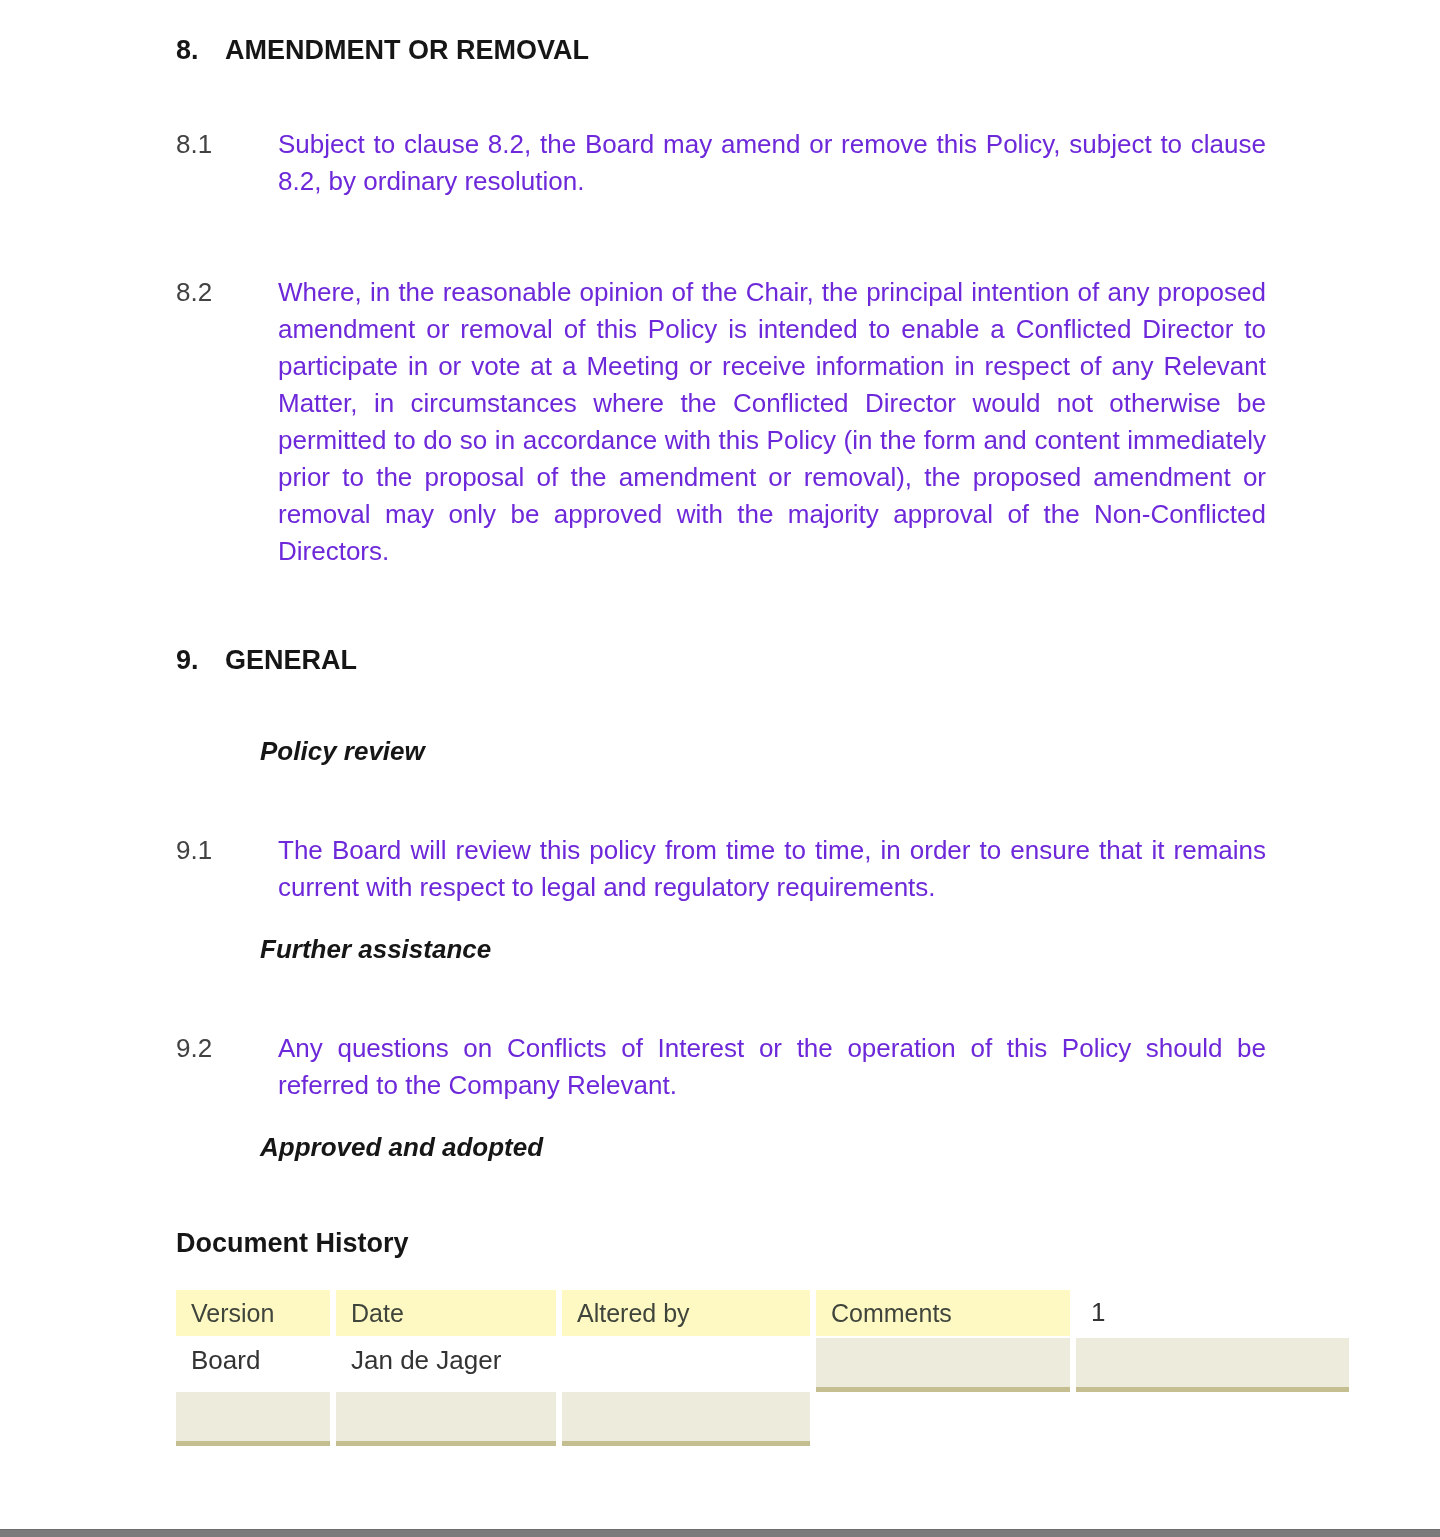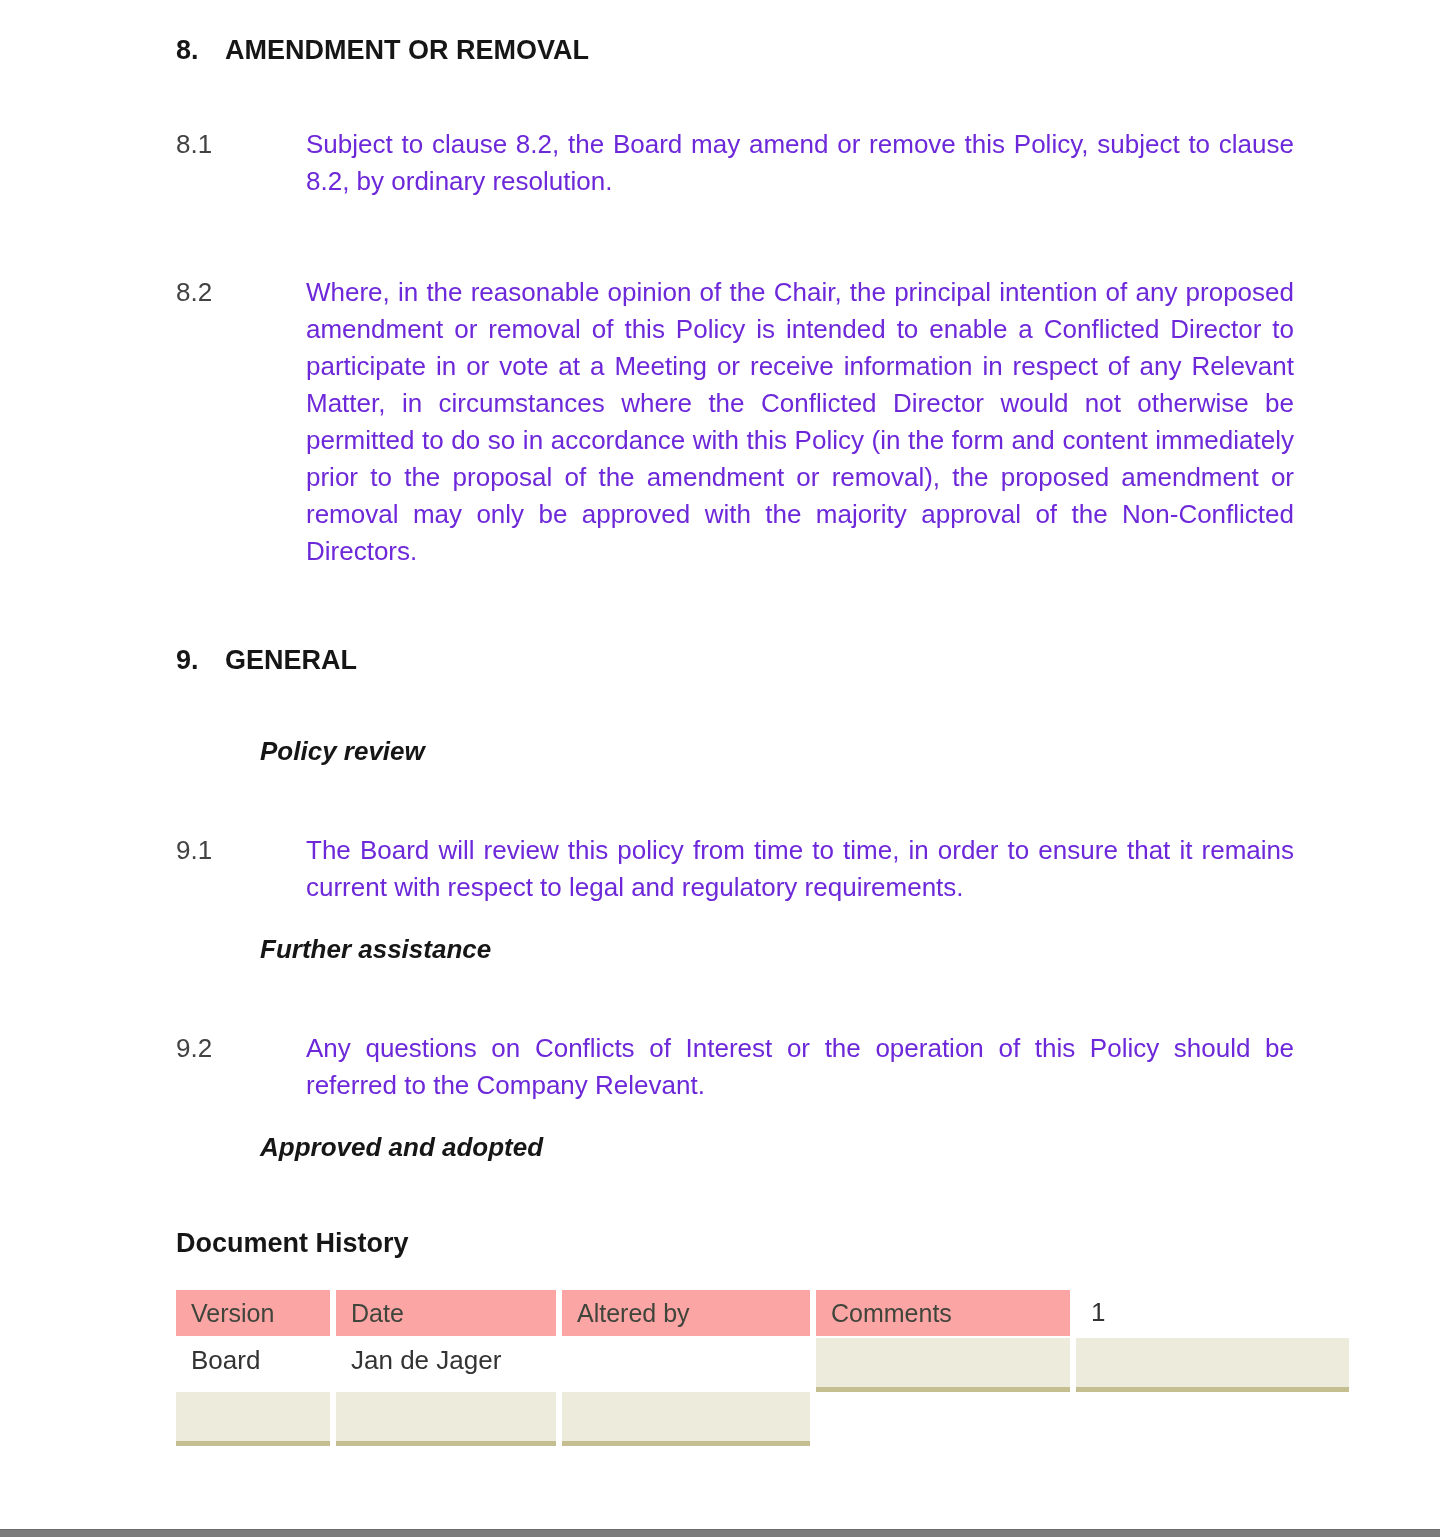--- a/index.html
+++ b/index.html
@@ -24,21 +24,20 @@
     line-height: 32px;
     font-weight: bold;
     color: #161616;
     margin-bottom: 60px;
   }
   
   .clause {
     display: grid;
     grid-template-columns: 102px 988px;
     margin-bottom: 74px;
-    gap: 28px;
   }
   .clause-number {
     font-size: 26px;
     line-height: 37px;
     color: #424242;
   }
   .clause-text {
     font-size: 26px;
     line-height: 37px;
     text-align: justify;
@@ -63,21 +62,21 @@
     color: #161616;
     margin-bottom: 32px;
   }
   .history-table {
     width: 1173px;
     display: grid;
     grid-template-columns: 154px 220px 248px 254px 273px;
     column-gap: 6px;
   }
   .history-table .th {
-    background: #fca5a5;
+    background: #fef9c3;
     color: #40453c;
     font-size: 25px;
     height: 46px;
     padding: 9px 0 0 15px;
     white-space: nowrap;
     overflow: hidden;
   }
   .history-table .td {
     background: #ffffff;
     color: #333333;

